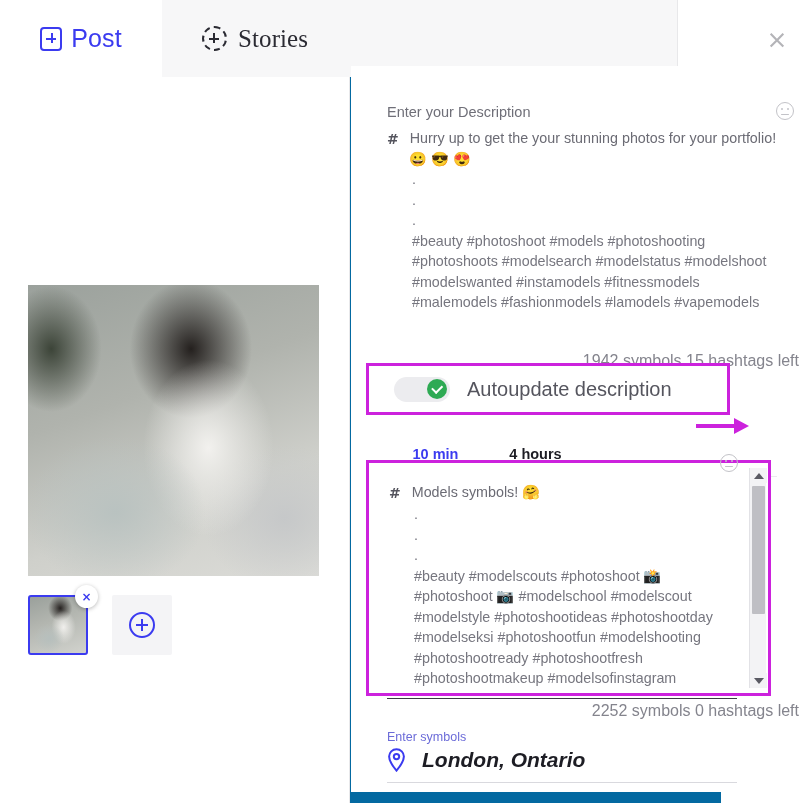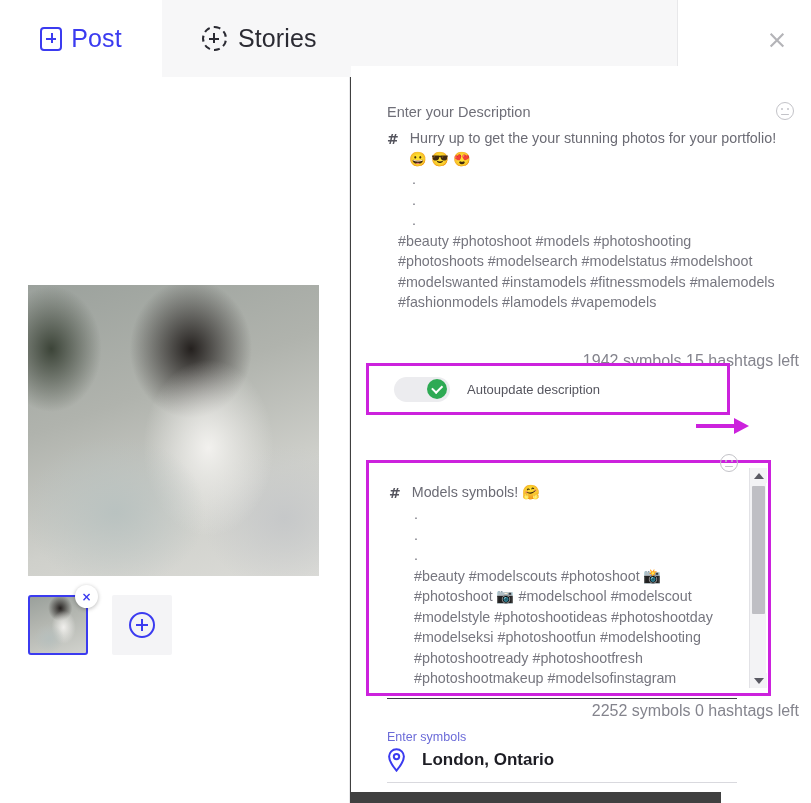--- a/index.html
+++ b/index.html
@@ -2,21 +2,21 @@
 <html><head>
 <meta charset="utf-8">
 <style>
   * { box-sizing: border-box; margin: 0; padding: 0; }
   html, body {
     width: 811px; height: 803px;
     font-family: "Liberation Sans", sans-serif;
     background: #ffffff;
     overflow: hidden;
   }
-  .app { position: relative; width: 721px; height: 803px; background:#404040; }
+  .app { position: relative; width: 721px; height: 803px; background:#0369a1; }
 
   
   .header {
     position: absolute; left:0; top:0; width:811px; height:77px;
     background:#ffffff;
   }
   .tab-post {
     position:absolute; left:0; top:0; width:162px; height:77px;
     display:flex; align-items:center; justify-content:center; gap:9px;
     background:#ffffff; cursor:pointer;
@@ -24,21 +24,21 @@
   .tab-stories {
     position:absolute; left:162px; top:0; width:516px; height:77px;
     display:flex; align-items:center; gap:11px; padding-left:40px;
     background:#f7f7f8; cursor:pointer;
     border-right:1px solid #e8e8ea;
   }
   .tab-label-post {
     font-size:25px; color:#3b3bf0; letter-spacing:.1px;
   }
   .tab-label-stories {
-    font-size:25px; color:#2b2b33; letter-spacing:.1px;
+    font-size:25px; color:#2b2b33; letter-spacing:.1px;font-family:Liberation Serif, serif;
   }
   .icon-post-plus {
     width:22px; height:24px; border:2.4px solid #3b3bf0; border-radius:4px;
     position:relative; flex:none;
   }
   .icon-post-plus::before, .icon-post-plus::after{
     content:""; position:absolute; background:#3b3bf0;
   }
   .icon-post-plus::before{ left:4px; top:9.8px; width:9.6px; height:2.2px; }
   .icon-post-plus::after { top:4.8px; left:8.7px; width:2.2px; height:9.6px; }
@@ -160,21 +160,21 @@
   }
   .toggle .knob{
     position:absolute; right:3px; top:2.5px; width:20px;height:20px;
     border-radius:50%; background:#2eaa54;
     display:flex;align-items:center;justify-content:center;
   }
   .toggle .knob::after{
     content:""; width:8px;height:4.5px;border-left:2px solid #fff;
     border-bottom:2px solid #fff; transform:rotate(-45deg) translate(1px,-1px);
   }
-  .autoupdate-label{ font-size:13px; color:#55555e; }
+  .autoupdate-label{ font-size:20px; color:#55555e; }
 
   
   .time-tabs{
     position:absolute; left:36px; top:368px; width:390px; height:44px;
   }
   .ttab{
     position:absolute; top:0; height:40px; display:flex; align-items:center;
     justify-content:center; font-size:14.5px; font-weight:bold; cursor:pointer;
   }
   .ttab.active{ left:0; width:97px; color:#3b3bf0; }
@@ -233,21 +233,21 @@
   .counter-2{ top:636px; }
 
   
   .loc-label{
     position:absolute; left:36px; top:664px; font-size:12.5px; color:#6b6bd8;
   }
   .loc-row{
     position:absolute; left:36px; top:682px; display:flex; align-items:center; gap:16px;
   }
   .icon-pin{ width:19px;height:24px; flex:none; }
-  .loc-value{ font-size:17px; color:#1d1d24; font-weight:bold; }
+  .loc-value{ font-size:21px; color:#1d1d24; font-weight:bold;font-style:italic; }
   .loc-underline{
     position:absolute; left:36px; top:716px; width:350px; height:1px; background:#d9d9de;
   }
 </style>
 </head>
 <body>
 
 <div class="app">
 
   <div class="header">
@@ -284,37 +284,43 @@
     </div>
 
     <div class="desc-block">
       <div class="hash-row">
         <span class="hash-mark">#</span>
         <span class="desc-text head">Hurry up to get the your stunning photos for your portfolio! 😀 😎 😍</span>
       </div>
       <div class="desc-text" style="margin-left:25px;">.
 .
 .</div>
-      <div class="desc-text" style="margin-left:11px;">#beauty #photoshoot #models #photoshooting #photoshoots #modelsearch #modelstatus #modelshoot #modelswanted #instamodels #fitnessmodels #malemodels #fashionmodels #lamodels #vapemodels</div>
+      <div class="desc-text" style="margin-left:25px;">#beauty #photoshoot #models #photoshooting #photoshoots #modelsearch #modelstatus #modelshoot #modelswanted #instamodels #fitnessmodels #malemodels #fashionmodels #lamodels #vapemodels</div>
     </div>
 
     <div class="counter counter-1">1942 symbols 15 hashtags left</div>
 
     <div class="autoupdate-box">
       <div class="toggle">
         <span class="knob"></span>
       </div>
       <span class="autoupdate-label">Autoupdate description</span>
     </div>
 
     <div class="arrow arrow-left-1">
       <span class="shaft"></span>
         <span class="headr"></span>
     </div>
 
+    <div class="time-tabs">
+      <div class="ttab active">10 min</div>
+      <div class="ttab inactive">4 hours</div>
+      <div class="ttab-baseline"></div>
+      <div class="ttab-underline"></div>
+    </div>
 
     <div class="desc2-box">
       <div class="desc2-inner">
         <div class="desc2-pad">
           <div class="hash-row">
             <span class="hash-mark">#</span>
             <span class="desc-text head">Models symbols! 🤗</span>
           </div>
           <div class="desc-text" style="margin-left:25px;">.
 .

